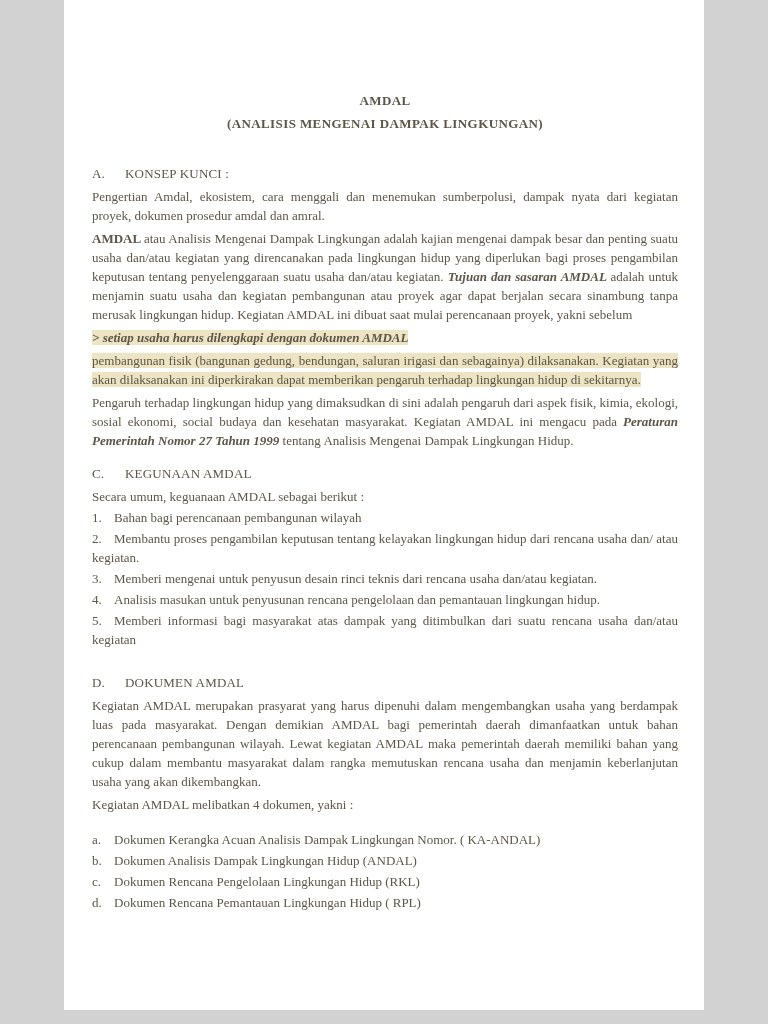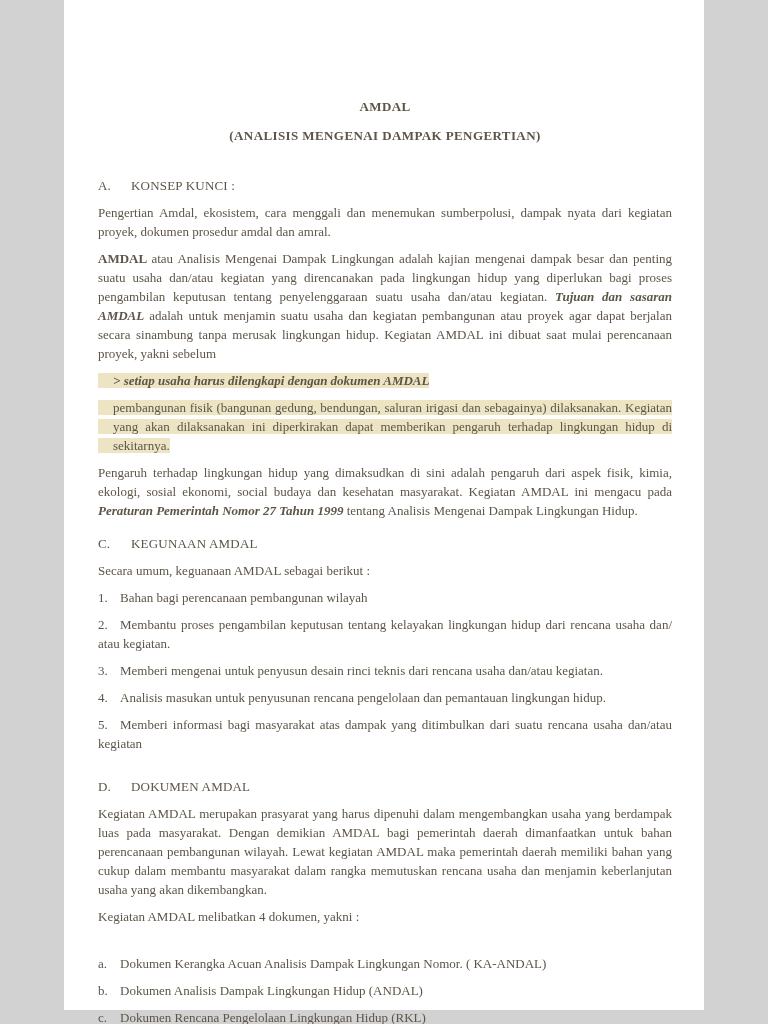--- a/index.html
+++ b/index.html
@@ -20,21 +20,21 @@
     top: 0;
     width: 640px;
     height: 1010px;
     background: var(--page-bg, #ffffff);
     box-sizing: border-box;
     padding: 88px 24px 40px 26px;
     color: var(--text, #5d5548);
     font-size: 13px;
     line-height: 19px;
   }
-  .block { margin: 8px; }
+  .block { margin: 2px; }
   .title {
     text-align: center;
     font-weight: bold;
     letter-spacing: 0.4px;
     line-height: 21px;
   }
   .heading {
     margin-top: 14px;
     font-weight: normal;
     letter-spacing: 0.2px;
@@ -53,29 +53,29 @@
   }
   .item .marker {
     display: inline-block;
     width: 22px;
   }
   .spacer { height: 12px; }
   .sp-lg { margin-top: 30px; }
   .sp-md { margin-top: 24px; }
   .b { font-weight: bold; }
   .i { font-style: italic; }
-  .h { background: var(--highlight, #ece4c2); box-decoration-break: clone; padding-left: 15px; }
+  .h { background: var(--highlight, #ece4c2); box-decoration-break: clone; }
 </style>
 </head>
 <body>
 
 <main class="page">
   <div>
       <div class="block title"><span>AMDAL</span></div>
-      <div class="block title"><span>(ANALISIS MENGENAI DAMPAK PENGERTIAN)</span></div>
+      <div class="block title"><span>(ANALISIS MENGENAI DAMPAK LINGKUNGAN)</span></div>
       <div class="block heading sp-lg"><span class="marker">A.</span><span>KONSEP KUNCI :</span></div>
       <div class="block para"><span>Pengertian Amdal, ekosistem, cara menggali dan menemukan sumberpolusi, dampak nyata dari kegiatan proyek, dokumen prosedur amdal dan amral.</span></div>
       <div class="block para"><span class="b">AMDAL </span><span>atau Analisis Mengenai Dampak Lingkungan adalah kajian mengenai dampak besar dan penting suatu usaha dan/atau kegiatan yang direncanakan pada lingkungan hidup yang diperlukan bagi proses pengambilan keputusan tentang penyelenggaraan suatu usaha dan/atau kegiatan. </span><span class="b i">Tujuan dan sasaran AMDAL </span><span>adalah untuk menjamin suatu usaha dan kegiatan pembangunan atau proyek agar dapat berjalan secara sinambung tanpa merusak lingkungan hidup. Kegiatan AMDAL ini dibuat saat mulai perencanaan proyek, yakni sebelum</span></div>
       <div class="block para"><span class="b i h">&gt; setiap usaha harus dilengkapi dengan dokumen AMDAL</span></div>
       <div class="block para"><span class="h">pembangunan fisik (bangunan gedung, bendungan, saluran irigasi dan sebagainya) dilaksanakan. Kegiatan yang akan dilaksanakan ini diperkirakan dapat memberikan pengaruh terhadap lingkungan hidup di sekitarnya.</span></div>
       <div class="block para"><span>Pengaruh terhadap lingkungan hidup yang dimaksudkan di sini adalah pengaruh dari aspek fisik, kimia, ekologi, sosial ekonomi, social budaya dan kesehatan masyarakat. Kegiatan AMDAL ini mengacu pada </span><span class="b i">Peraturan Pemerintah Nomor 27 Tahun 1999 </span><span>tentang Analisis Mengenai Dampak Lingkungan Hidup.</span></div>
       <div class="block heading"><span class="marker">C.</span><span>KEGUNAAN AMDAL</span></div>
       <div class="block para"><span>Secara umum, keguanaan AMDAL sebagai berikut :</span></div>
       <div class="block item"><span class="marker">1.</span><span>Bahan bagi perencanaan pembangunan wilayah</span></div>
       <div class="block item"><span class="marker">2.</span><span>Membantu proses pengambilan keputusan tentang kelayakan lingkungan hidup dari rencana usaha dan/ atau kegiatan.</span></div>

